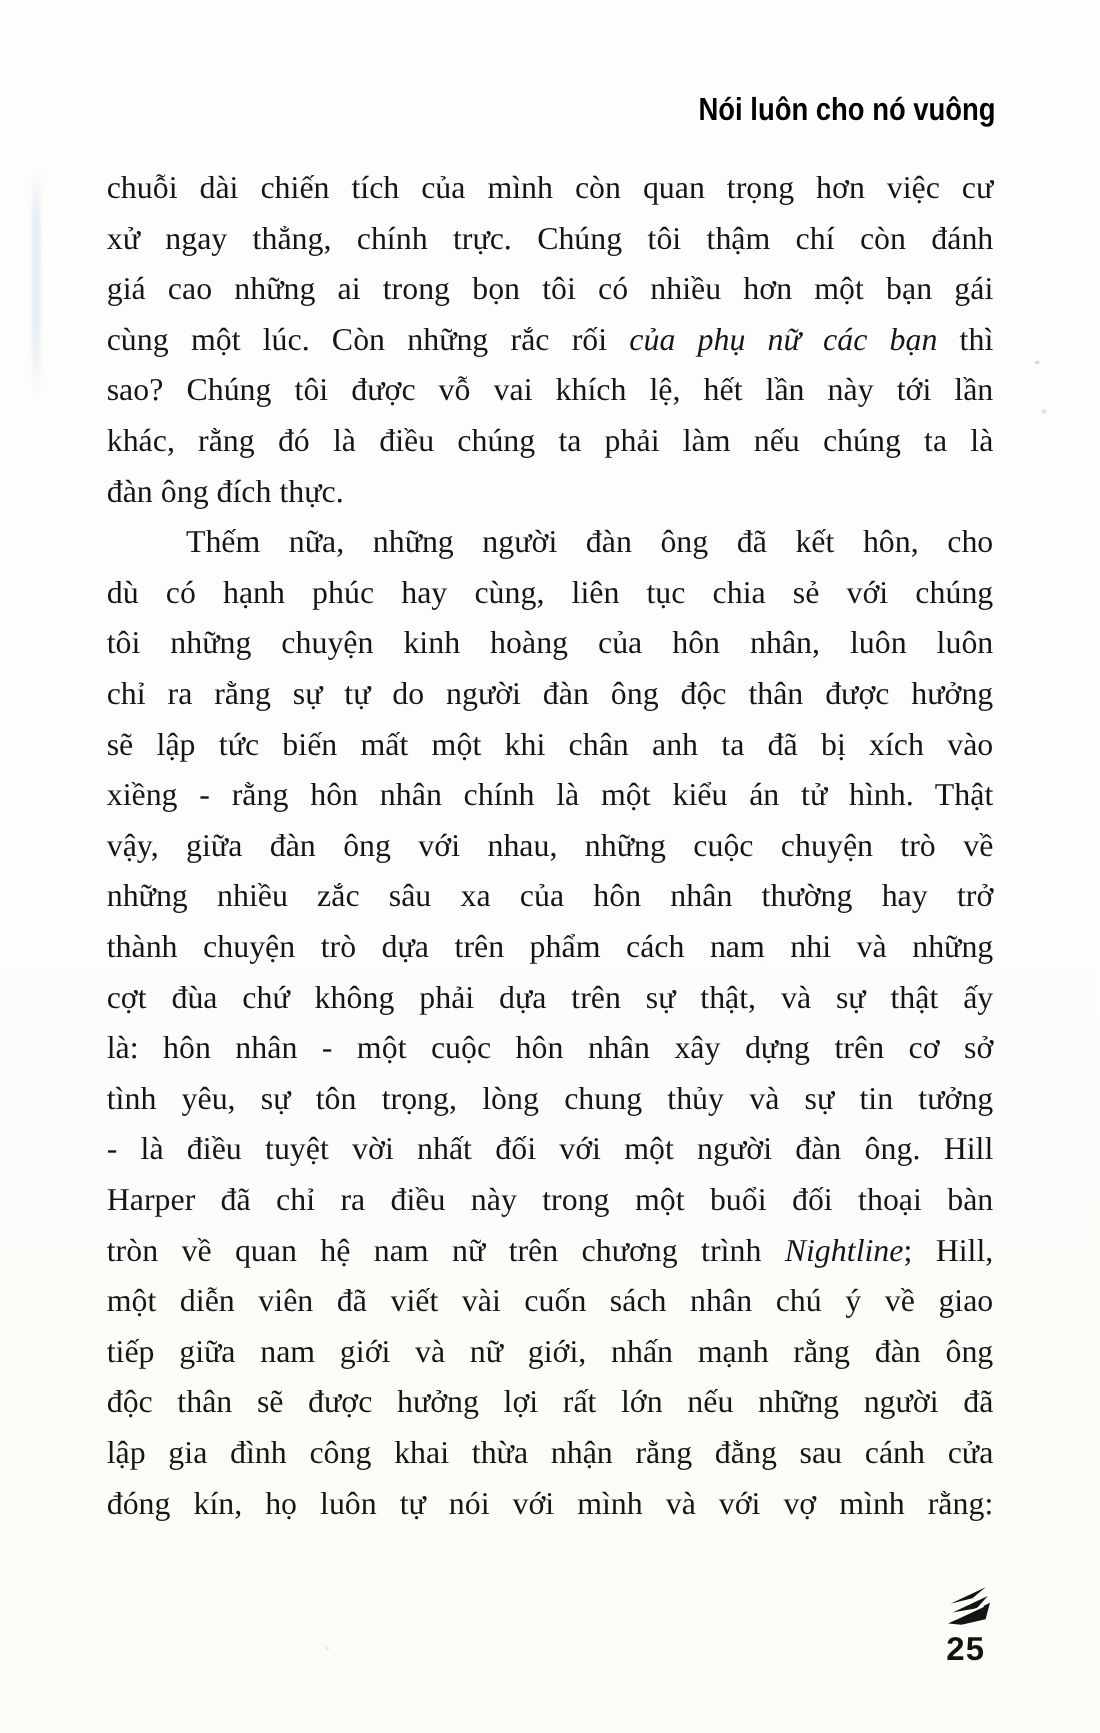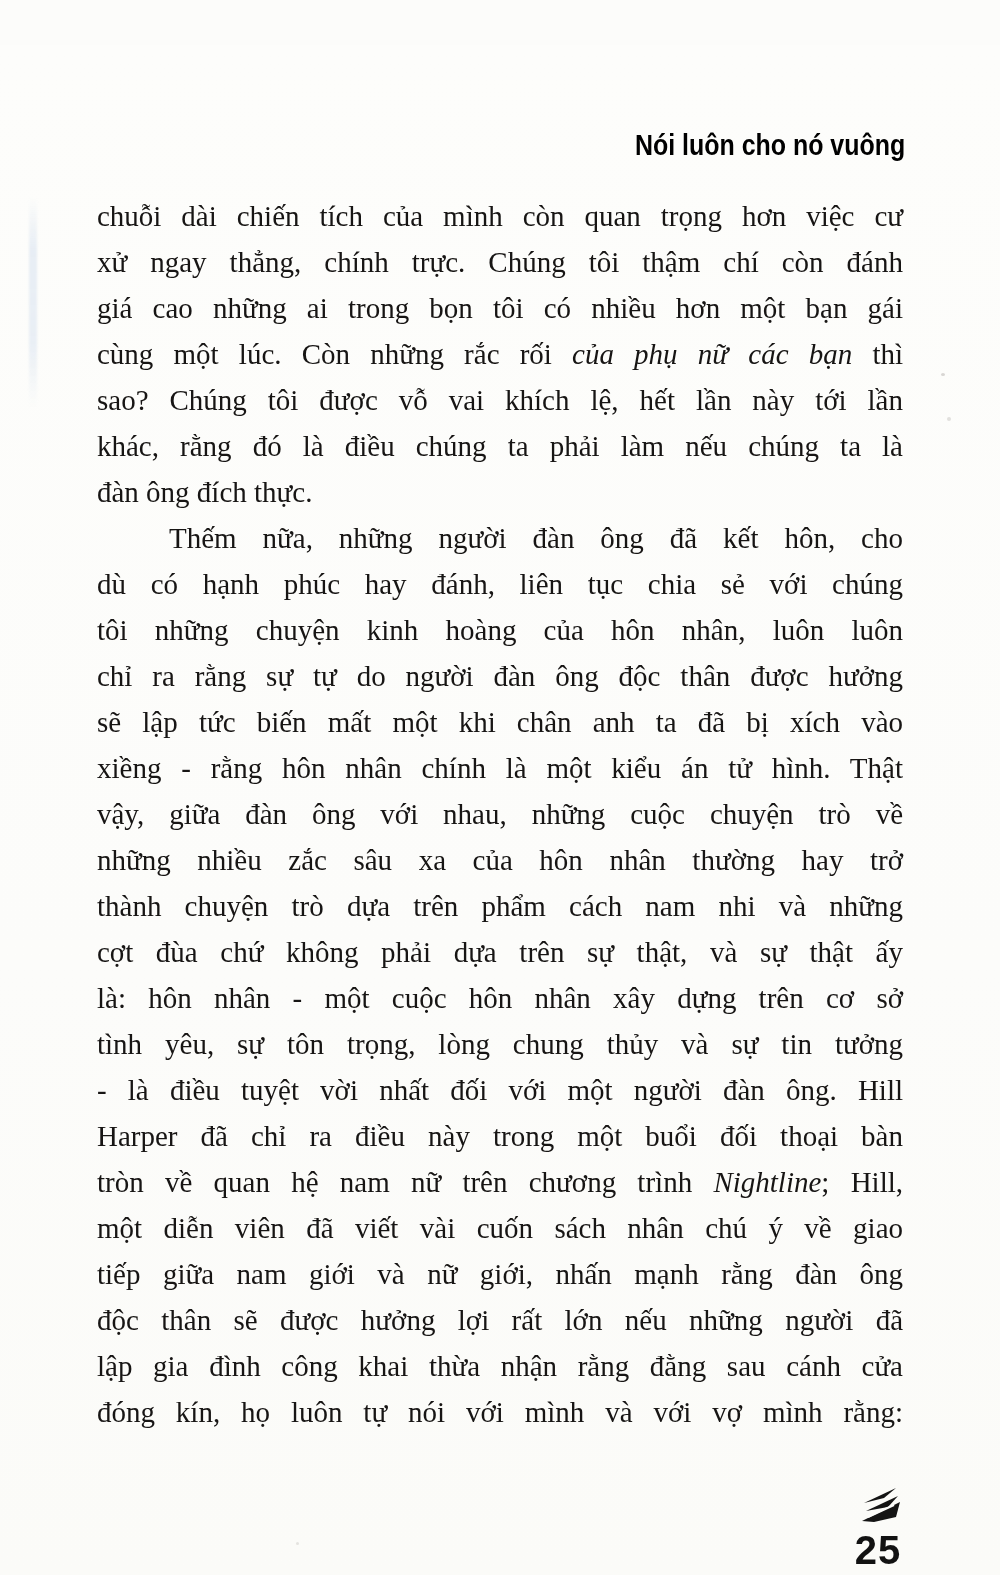--- a/index.html
+++ b/index.html
@@ -11,21 +11,20 @@
     height: 1575px;
     position: relative;
     background: #fcfcfa;
     overflow: hidden;
     font-family: "Liberation Serif", "DejaVu Serif", serif;
   }
   .scan-page {
     position: absolute;
     inset: 0;
     background: linear-gradient(180deg, #fdfdfb 0%, #fcfcfa 60%, #fbfbf8 100%);
-    margin-top: 45px;
   }
   
   .running-header {
     position: absolute;
     top: 84px;
     right: 95px;
     font-family: "Liberation Sans", "DejaVu Sans", sans-serif;
     font-weight: 700;
     font-size: 29px;
     color: #000;
@@ -69,21 +68,21 @@
     width: 60px;
     text-align: center;
   }
   .footer-icon {
     display: block;
     margin: 0 auto 2px auto;
   }
   .page-number {
     font-family: "Liberation Sans", "DejaVu Sans", sans-serif;
     font-weight: 700;
-    font-size: 40px;
+    font-size: 30px;
     color: #121212;
     letter-spacing: 1px;
   }
   
   .streak-left {
     position: absolute;
     left: 29px;
     top: 152px;
     width: 8px;
     height: 210px;
@@ -120,21 +119,21 @@
 
   <div class="body-text">
       <div class="line"><span>chuỗi dài chiến tích của mình còn quan trọng hơn việc cư</span></div>
       <div class="line"><span>xử ngay thẳng, chính trực. Chúng tôi thậm chí còn đánh</span></div>
       <div class="line"><span>giá cao những ai trong bọn tôi có nhiều hơn một bạn gái</span></div>
       <div class="line"><span>cùng một lúc. Còn những rắc rối </span><span class="it">của phụ nữ các bạn</span><span> thì</span></div>
       <div class="line"><span>sao? Chúng tôi được vỗ vai khích lệ, hết lần này tới lần</span></div>
       <div class="line"><span>khác, rằng đó là điều chúng ta phải làm nếu chúng ta là</span></div>
       <div class="line nojust"><span>đàn ông đích thực.</span></div>
       <div class="line indent"><span>Thếm nữa, những người đàn ông đã kết hôn, cho</span></div>
-      <div class="line"><span>dù có hạnh phúc hay đánh, liên tục chia sẻ với chúng</span></div>
+      <div class="line"><span>dù có hạnh phúc hay cùng, liên tục chia sẻ với chúng</span></div>
       <div class="line"><span>tôi những chuyện kinh hoàng của hôn nhân, luôn luôn</span></div>
       <div class="line"><span>chỉ ra rằng sự tự do người đàn ông độc thân được hưởng</span></div>
       <div class="line"><span>sẽ lập tức biến mất một khi chân anh ta đã bị xích vào</span></div>
       <div class="line"><span>xiềng - rằng hôn nhân chính là một kiểu án tử hình. Thật</span></div>
       <div class="line"><span>vậy, giữa đàn ông với nhau, những cuộc chuyện trò về</span></div>
       <div class="line"><span>những nhiều zắc sâu xa của hôn nhân thường hay trở</span></div>
       <div class="line"><span>thành chuyện trò dựa trên phẩm cách nam nhi và những</span></div>
       <div class="line"><span>cợt đùa chứ không phải dựa trên sự thật, và sự thật ấy</span></div>
       <div class="line"><span>là: hôn nhân - một cuộc hôn nhân xây dựng trên cơ sở</span></div>
       <div class="line"><span>tình yêu, sự tôn trọng, lòng chung thủy và sự tin tưởng</span></div>

